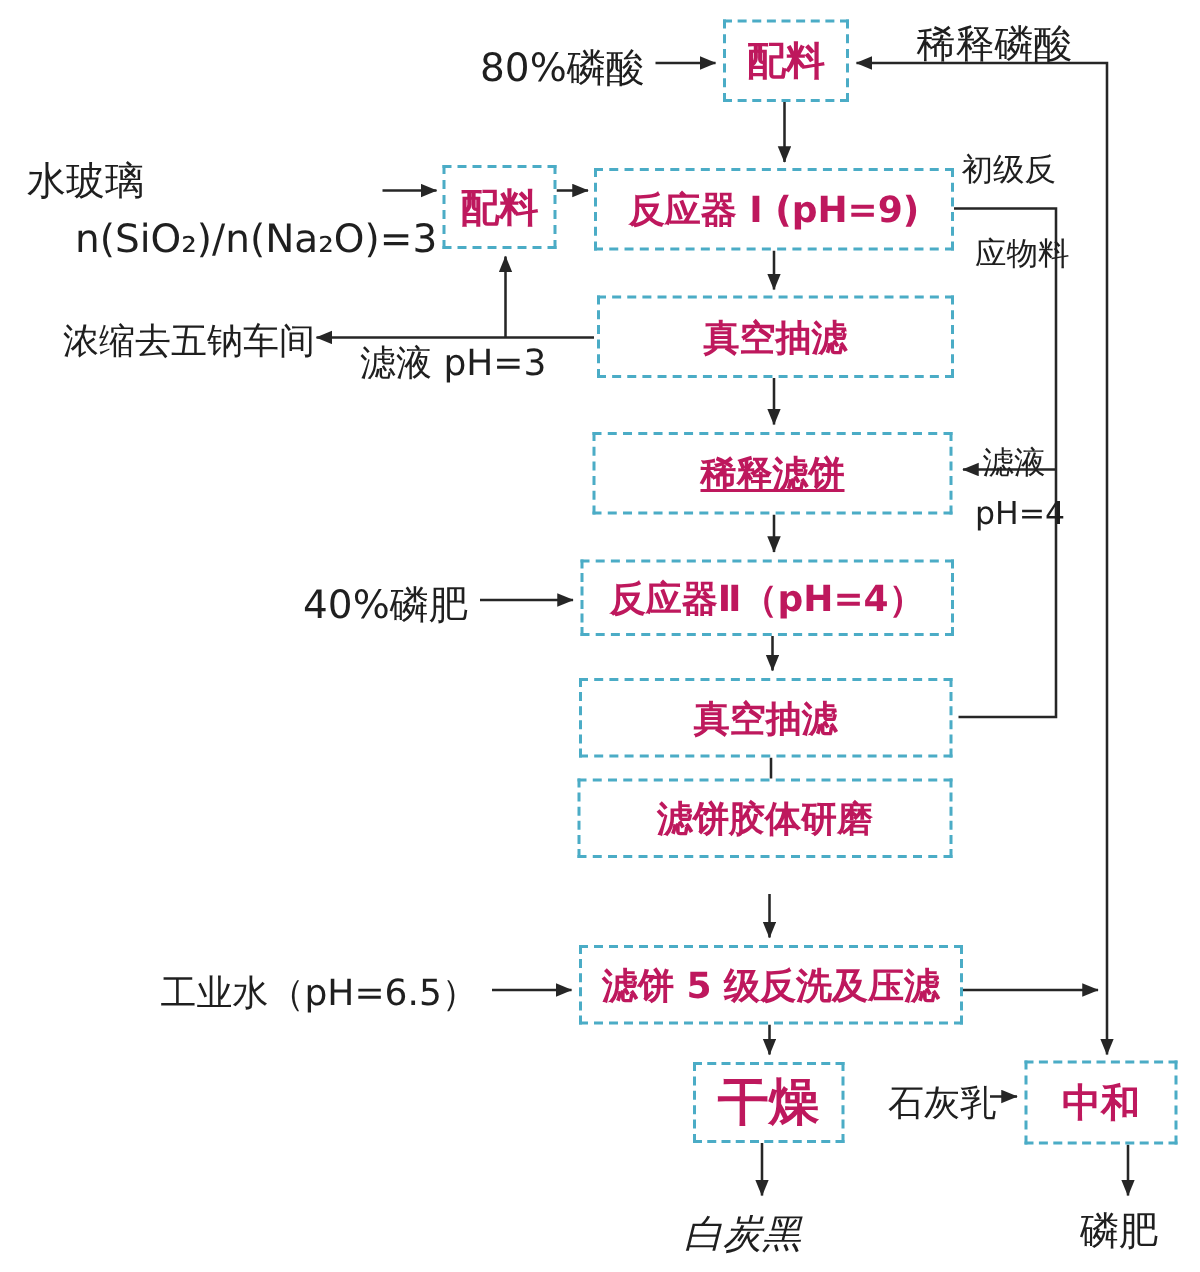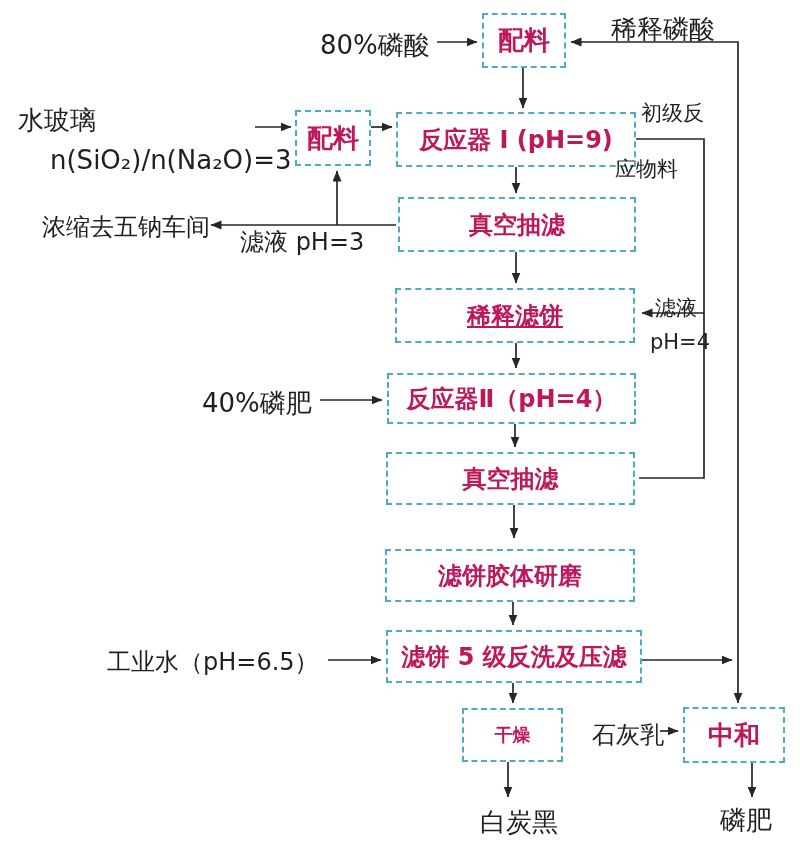--- a/index.html
+++ b/index.html
@@ -100,51 +100,51 @@
   <div class="box" style="left:396px;top:112px;width:240px;height:55px;">反应器 I (pH=9)</div>
 
   <div class="box" style="left:398px;top:197px;width:238px;height:55px;">真空抽滤</div>
 
   <div class="box" style="left:395px;top:288px;width:240px;height:55px;text-decoration:underline;">稀释滤饼</div>
 
   <div class="box" style="left:387px;top:373px;width:249px;height:51px;">反应器Ⅱ（pH=4）</div>
 
   <div class="box" style="left:386px;top:452px;width:249px;height:53px;">真空抽滤</div>
 
-  <div class="box" style="left:385px;top:549px;width:250px;height:53px;text-align:center;">滤饼胶体研磨</div>
+  <div class="box" style="left:385px;top:519px;width:250px;height:53px;text-align:center;">滤饼胶体研磨</div>
 
   <div class="box" style="left:386px;top:630px;width:256px;height:53px;">滤饼 5 级反洗及压滤</div>
 
-  <div class="box" style="left:462px;top:708px;width:101px;height:54px;font-size:18px;">干燥</div>
+  <div class="box" style="left:462px;top:708px;width:101px;height:54px;font-size:34px;">干燥</div>
 
   <div class="box" style="left:683px;top:707px;width:102px;height:56px;font-size:26px;">中和</div>
 
   <div class="lbl big" style="left:320px;top:28px;">80%磷酸</div>
 
   <div class="lbl big" style="left:611px;top:12px;">稀释磷酸</div>
 
   <div class="lbl big center" style="left:18px;top:103px;width:230px;">水玻璃</div>
 
   <div class="lbl big center" style="left:6px;top:145px;width:252px;margin-left:44px;">n(SiO₂)/n(Na₂O)=3</div>
 
   <div class="lbl" style="left:42px;top:211px;">浓缩去五钠车间</div>
 
   <div class="lbl" style="left:240px;top:226px;">滤液 pH=3</div>
 
   <div class="lbl small" style="left:641px;top:99px;">初级反</div>
 
-  <div class="lbl small" style="left:615px;top:155px;">应物料</div>
+  <div class="lbl small" style="left:650px;top:155px;">应物料</div>
 
   <div class="lbl small" style="left:655px;top:294px;">滤液</div>
 
   <div class="lbl small" style="left:650px;top:330px;">pH=4</div>
 
   <div class="lbl big" style="left:202px;top:386px;">40%磷肥</div>
 
   <div class="lbl" style="left:107px;top:646px;">工业水（pH=6.5）</div>
 
   <div class="lbl" style="left:592px;top:719px;">石灰乳</div>
 
-  <div class="lbl big" style="left:480px;top:805px;">白炭黑</div>
+  <div class="lbl big" style="left:456px;top:805px;font-style:italic;">白炭黑</div>
 
   <div class="lbl big" style="left:720px;top:803px;">磷肥</div>
 
 </div>
 
 </body></html>

